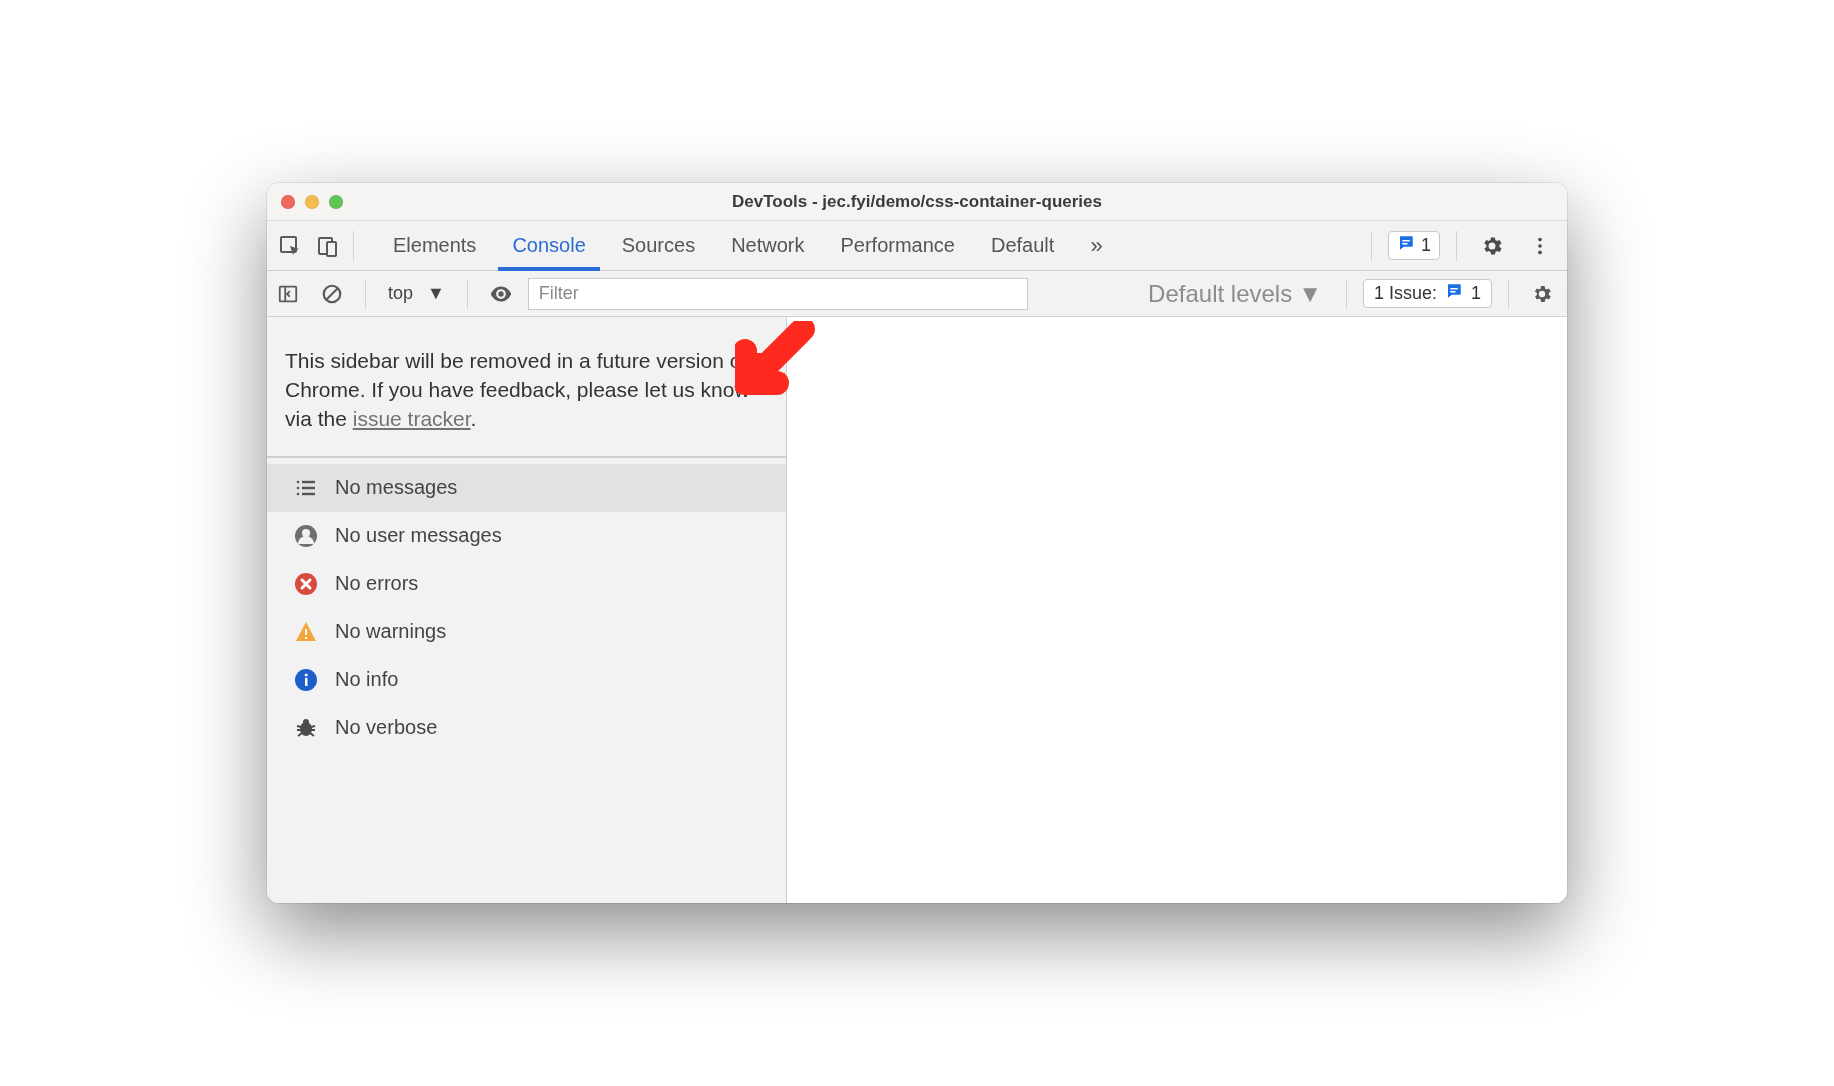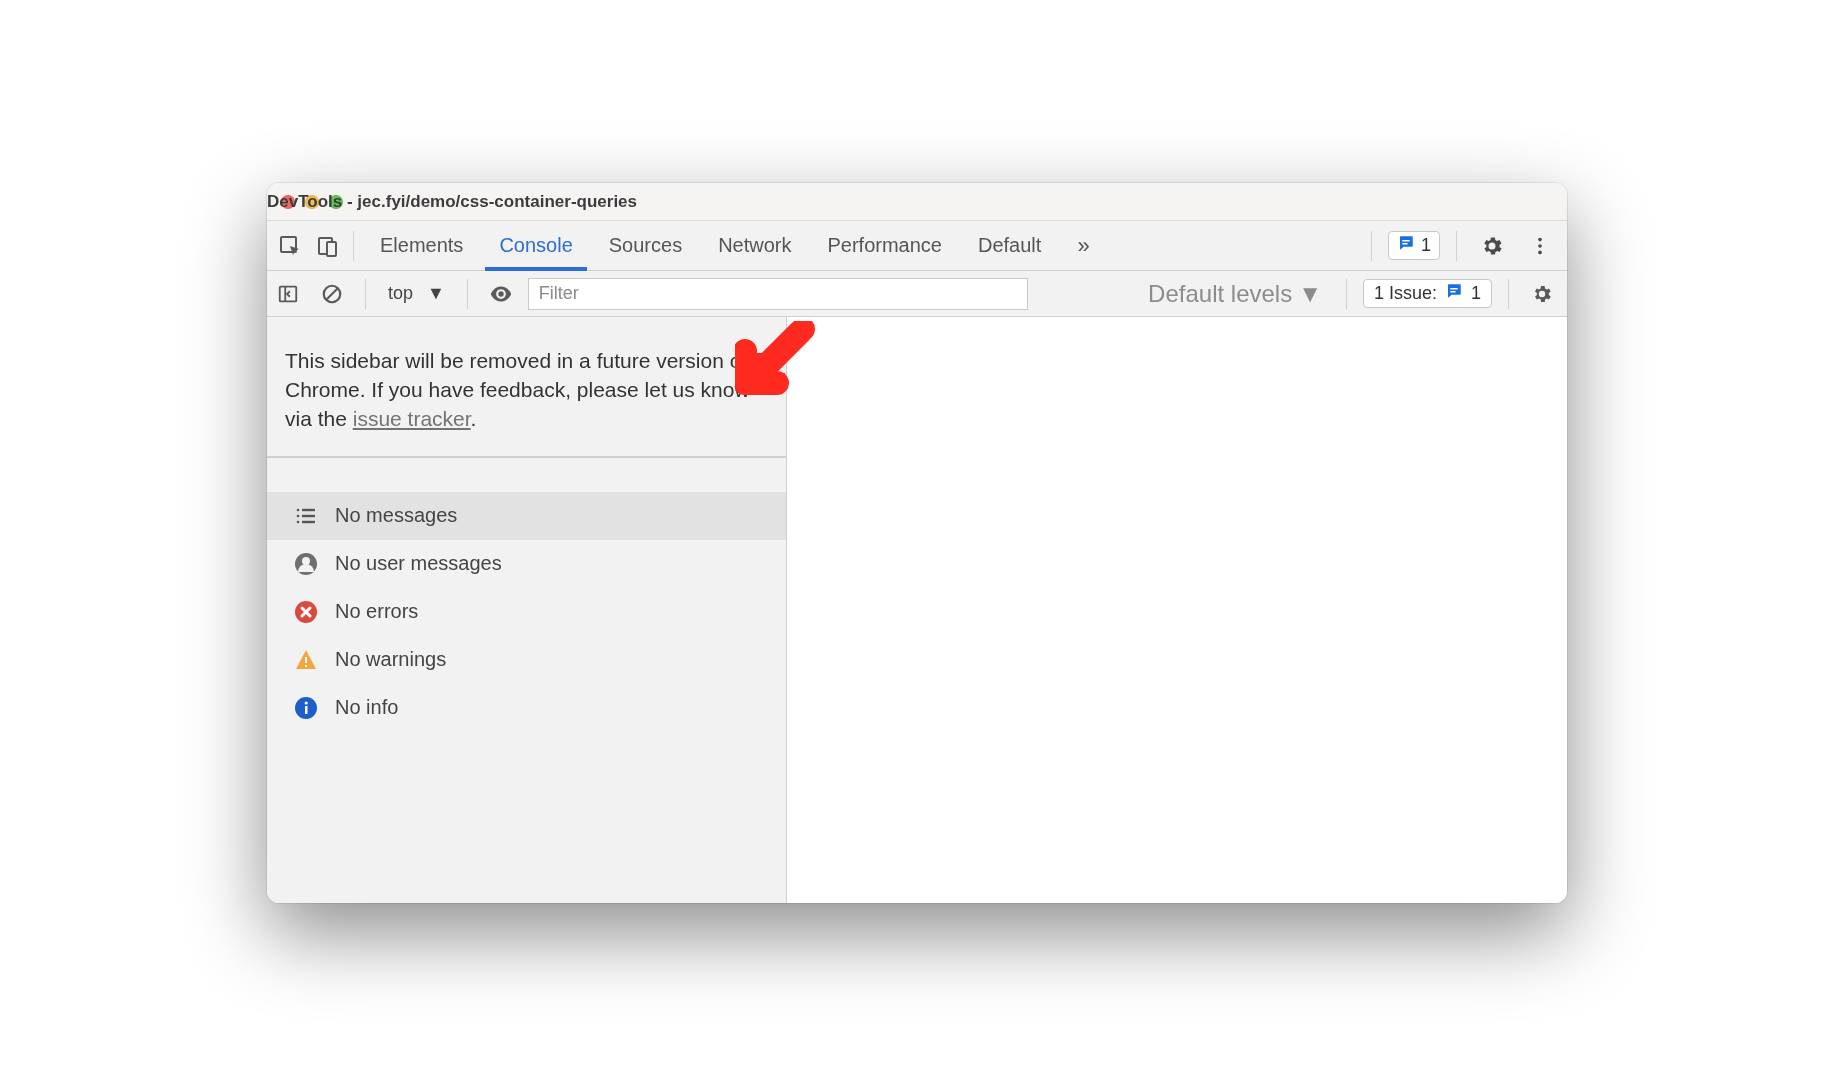--- a/index.html
+++ b/index.html
@@ -31,33 +31,33 @@
     padding: 0 14px;
     border-bottom: 1px solid #d9d9d9;
     position: relative;
   }
   .traffic { display:flex; gap:10px; }
   .dot { width:14px; height:14px; border-radius:50%; }
   .dot.red    { background:#ee6a5f; box-shadow: inset 0 0 0 1px rgba(0,0,0,0.08);}
   .dot.yellow { background:#f5bd4f; box-shadow: inset 0 0 0 1px rgba(0,0,0,0.08);}
   .dot.green  { background:#61c454; box-shadow: inset 0 0 0 1px rgba(0,0,0,0.08);}
   .title {
-    position:absolute; left:0; right:0; text-align:left;
+    position:absolute; left:0; right:0; text-align:center;
     font-size: 17px; color:#3c3c3c; font-weight:600;
     pointer-events:none;
   }
   
   .tabbar {
     display:flex;
     align-items:center;
     height: 50px;
     border-bottom: 1px solid #d0d0d0;
     background:#f2f2f2;
     padding: 0 8px 0 4px;
-    gap: 2px;
+    gap: 15px;
   }
   .tabbar .group-left { display:flex; align-items:center; gap:0; }
   .tool-icon {
     width:38px; height:38px;
     display:flex; align-items:center; justify-content:center;
     color:#5a5a5a;
   }
   .divider { width:1px; height:30px; background:#d2d2d2; margin:0 6px; }
   .tabs { display:flex; align-items:stretch; height:100%; }
   .tab {
@@ -134,21 +134,21 @@
     display:flex; flex-direction:column;
   }
   .notice {
     padding: 30px 18px 22px 18px;
     font-size: 21px;
     line-height: 1.38;
     color:#333;
     border-bottom:2px solid #cfcfcf;
   }
   .notice a { color:#737373; text-decoration:underline; }
-  .filter-list { padding: 6px 0; margin-top: 28px; }
+  .filter-list { padding: 6px 0; }
   .filter-item {
     display:flex; align-items:center;
     gap:16px; height:48px;
     padding: 0 18px 0 26px;
     font-size:20px; color:#444;
     cursor:pointer;
   }
   .filter-item.selected {
     background:#e2e2e2;
   }
@@ -359,20 +359,35 @@
         <div class="filter-item">
           <span class="fi-icon">
             <svg width="24" height="24" viewBox="0 0 24 24">
                 <circle cx="12" cy="12" r="11" fill="#1e5ecb"></circle>
                 <rect x="11" y="10" width="2.5" height="8" fill="#fff"></rect>
                 <circle cx="12.2" cy="7" r="1.6" fill="#fff"></circle>
               </svg>
           </span>
           <span>No info</span>
         </div>
+        <div class="filter-item">
+          <span class="fi-icon">
+            <svg width="24" height="24" viewBox="0 0 24 24" fill="#4b4b4b">
+                <ellipse cx="12" cy="13" rx="6" ry="7"></ellipse>
+                <circle cx="12" cy="6" r="3"></circle>
+                <line x1="3" y1="10" x2="7" y2="11" stroke="#4b4b4b" stroke-width="2"></line>
+                <line x1="21" y1="10" x2="17" y2="11" stroke="#4b4b4b" stroke-width="2"></line>
+                <line x1="3" y1="14" x2="7" y2="14" stroke="#4b4b4b" stroke-width="2"></line>
+                <line x1="21" y1="14" x2="17" y2="14" stroke="#4b4b4b" stroke-width="2"></line>
+                <line x1="4" y1="20" x2="8" y2="17" stroke="#4b4b4b" stroke-width="2"></line>
+                <line x1="20" y1="20" x2="16" y2="17" stroke="#4b4b4b" stroke-width="2"></line>
+              </svg>
+          </span>
+          <span>No verbose</span>
+        </div>
       </div>
     </div>
 
     <div class="console-pane">
       <span class="prompt">›</span>
     </div>
   </div>
 
   <div class="annot-arrow">
     <svg width="80" height="80" viewBox="0 0 80 80">

